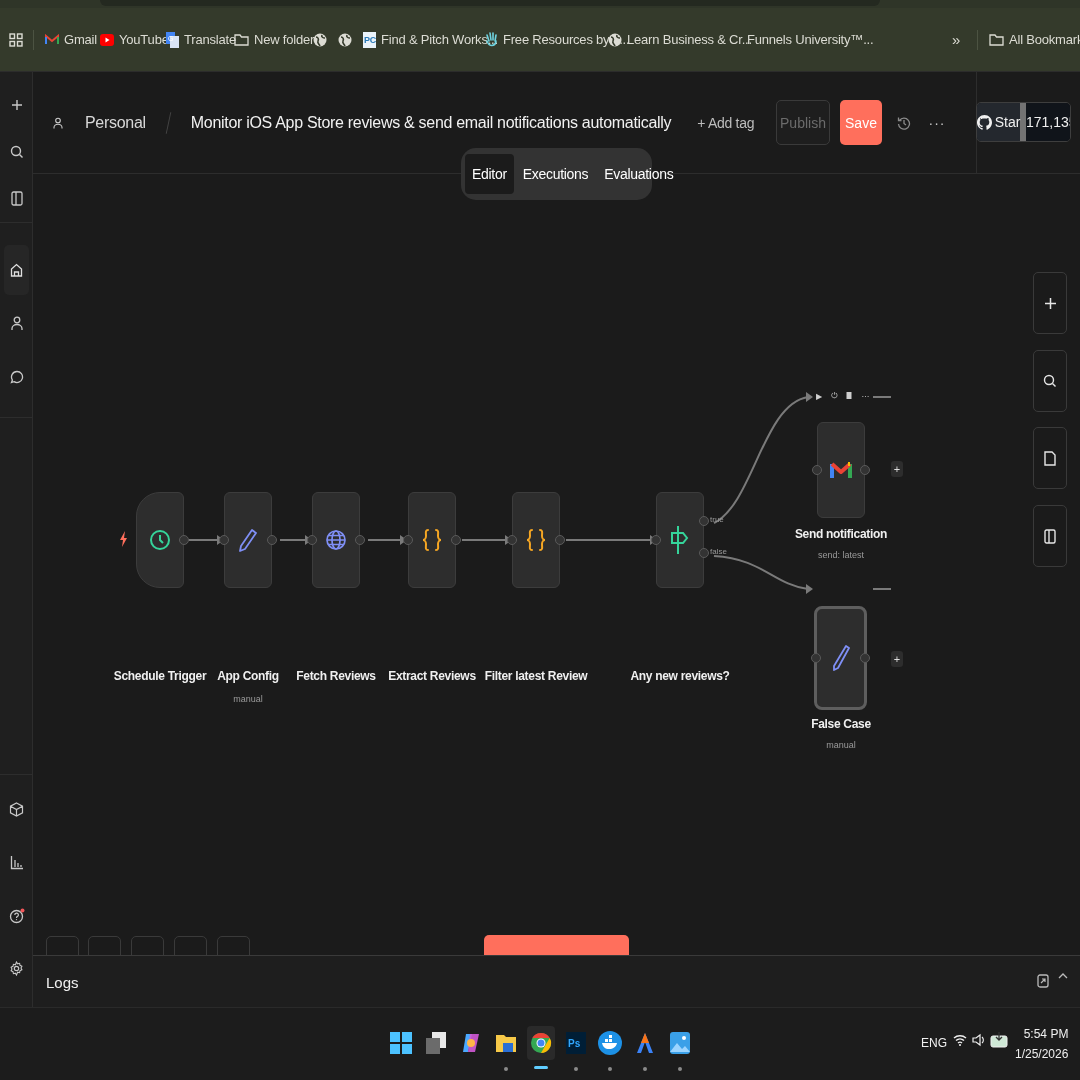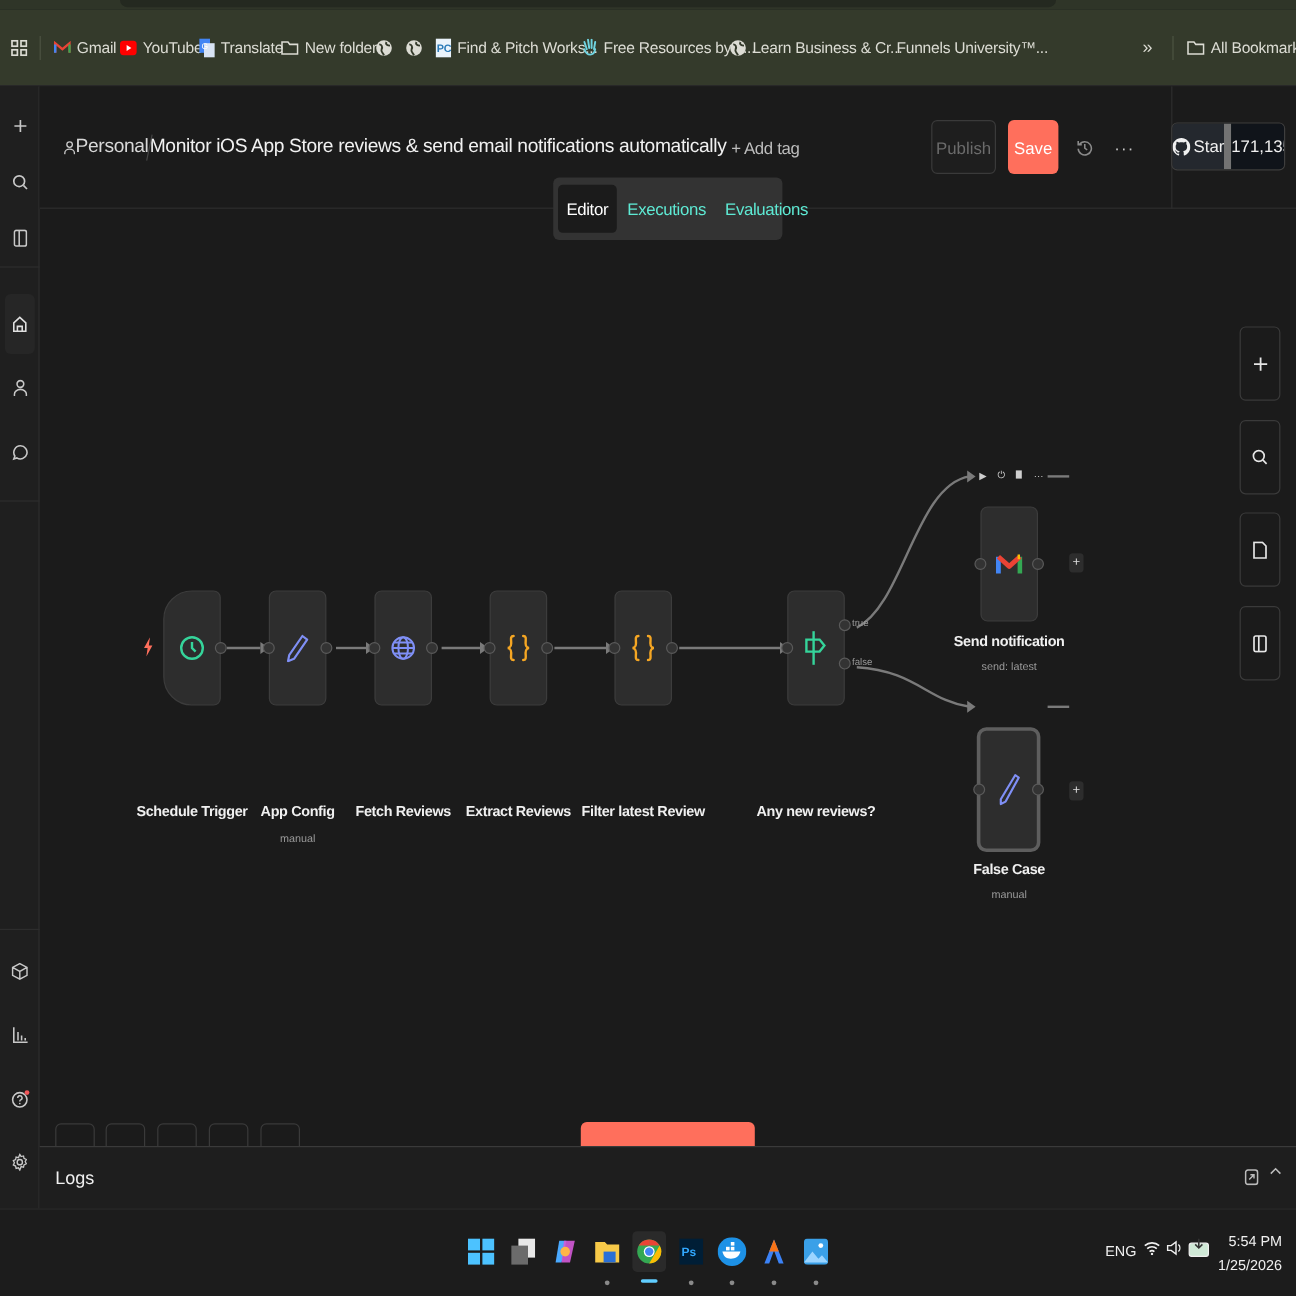--- a/index.html
+++ b/index.html
@@ -15,36 +15,36 @@
   .ico { display: inline-flex; align-items: center; justify-content: flex-end; }
 
   
   .app { position: absolute; left: 0; top: 71px; width: 1080px; height: 936px; background: #1b1b1b; border-top: 1px solid #2c2c2c; }
   .sidebar { position: absolute; left: 0; top: 0; width: 33px; height: 936px; background: #1f1f1f; border-right: 1px solid #2d2d2d; }
   .sb-btn { position: absolute; left: 4px; width: 25px; height: 25px; display: flex; align-items: center; justify-content: center; color: #c8c8c8; border-radius: 5px; }
   .sb-btn.active { background: #262626; height: 50px; }
   .sb-sep { position: absolute; left: 0; width: 33px; height: 1px; background: #2d2d2d; }
 
   .header { position: absolute; left: 33px; top: 0; width: 1047px; height: 102px; background: #1b1b1b; border-bottom: 1px solid #2d2d2d; }
-  .crumb { position: absolute; left: 20px; top: 40px; display: flex; align-items: center; gap: 0; font-size: 16px; color: #d8d8d8; letter-spacing: -0.3px; }
+  .crumb { position: absolute; left: 20px; top: 40px; display: flex; align-items: center; gap: 22px; font-size: 16px; color: #d8d8d8; letter-spacing: -0.3px; }
   .crumb .sep { width: 1px; height: 22px; background: #444; transform: rotate(12deg); }
   .crumb .title { color: #f1f1f1; }
   .crumb .tag { color: #bdbdbd; font-size: 14px; margin-left: 4px; }
 
   .publish-btn { position: absolute; left: 743px; top: 28px; width: 54px; height: 45px; background: #1e1e1e; border: 1px solid #3a3a3a; border-radius: 5px; color: #6b6b6b; font-size: 14px; display: flex; align-items: center; justify-content: center; }
   .save-btn { position: absolute; left: 807px; top: 28px; width: 42px; height: 45px; background: #ff6f5c; border-radius: 5px; color: #fff; font-size: 14px; display: flex; align-items: center; justify-content: center; }
   .history-btn { position: absolute; left: 860px; top: 40px; width: 22px; height: 22px; color: #8a8a8a; display: flex; align-items: center; justify-content: center; }
   .more-btn { position: absolute; left: 893px; top: 40px; width: 22px; height: 22px; color: #c8c8c8; display: flex; align-items: center; justify-content: center; font-size: 14px; letter-spacing: 1px; }
   .header-vsep { position: absolute; left: 943px; top: 0; width: 1px; height: 102px; background: #2d2d2d; }
   .gh { position: absolute; left: 943px; top: 30px; width: 95px; height: 40px; border: 1px solid #3e3e3e; border-radius: 5px; display: flex; overflow: hidden; }
   .gh .star { width: 49px; background: #24282e; display: flex; align-items: center; justify-content: center; gap: 3px; font-size: 14px; color: #f0f0f0; border-right: 6px solid #737373; }
   .gh .count { flex: 1; background: #10141a; display: flex; align-items: center; justify-content: center; font-size: 14px; color: #f0f0f0; }
 
-  .tabs { position: absolute; left: 461px; top: 147px; width: 191px; height: 52px; background: #333; border-radius: 5px; display: flex; align-items: center; padding: 0 4px; gap: 2px; }
-  .tab { height: 40px; padding: 0 7px; display: flex; align-items: center; font-size: 14px; color: #5eead4; border-radius: 4px; letter-spacing: -0.3px; }
+  .tabs { position: absolute; left: 461px; top: 147px; width: 191px; height: 52px; background: #333; border-radius: 15px; display: flex; align-items: center; padding: 0 4px; gap: 2px; }
+  .tab { height: 40px; padding: 0 7px; display: flex; align-items: center; font-size: 14px; color: #ffffff; border-radius: 4px; letter-spacing: -0.3px; }
   .tab.active { background: #1b1b1b; color: #fff; }
 
   
   .canvas { position: absolute; left: 33px; top: 102px; width: 1047px; height: 781px; }
   .wires { position: absolute; left: 0; top: 0; }
   .node { position: absolute; width: 48px; height: 96px; background: #2d2d2d; border: 1px solid #3c3c3c; border-radius: 6px; display: flex; align-items: center; justify-content: center; }
   .node.trigger { border-radius: 24px 6px 6px 24px; }
   .node.gmail { width: 48px; height: 96px; }
   .node.selected { border: 3px solid #5e5e5e; border-radius: 8px; }
   .port { position: absolute; width: 10px; height: 10px; border-radius: 50%; background: #333; border: 1px solid #5a5a5a; top: 50%; margin-top: -5px; }

